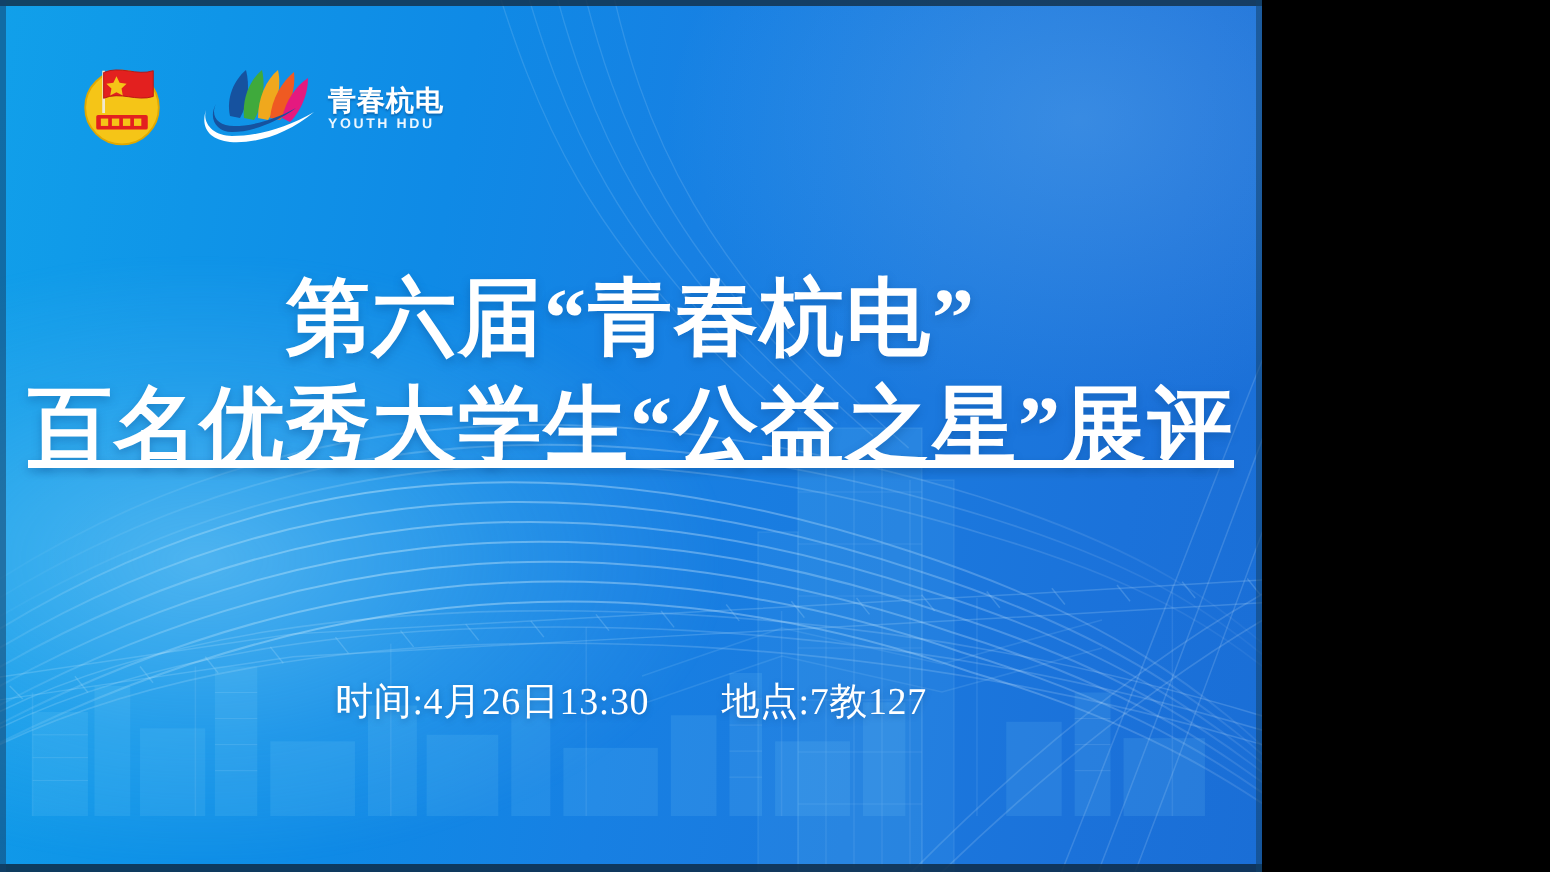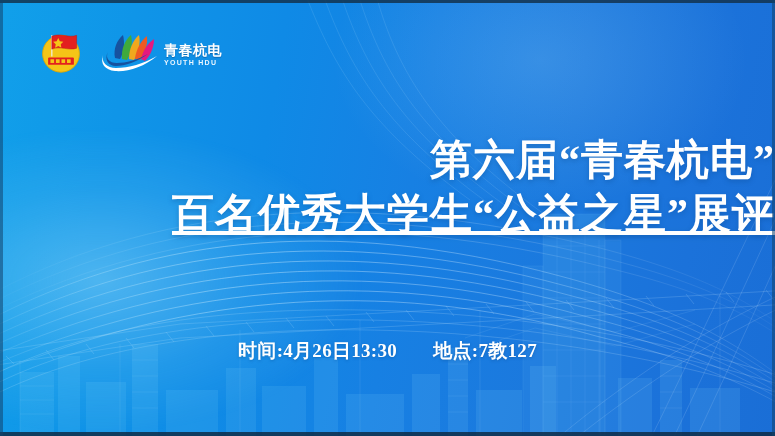--- a/index.html
+++ b/index.html
@@ -2,21 +2,21 @@
 <html><head>
 <meta charset="utf-8">
 <style>
   html, body {
     margin: 0;
     padding: 0;
     background: #000;
   }
   #poster {
     position: relative;
-    width: 775px;
+    width: 631px;
     height: 436px;
     overflow: hidden;
     font-family: "Liberation Serif", "DejaVu Serif", serif;
     background: linear-gradient(100deg,
         #11a0ea 0%,
         #0f95e8 16%,
         #0f8ae6 34%,
         #1780e3 52%,
         #1b79de 70%,
         #1b72da 86%,
@@ -115,42 +115,42 @@
     color:#eaf6ff;
     letter-spacing:1.3px;
     margin-top:2px;
   }
 
   
   .title-block {
     position: absolute;
     left: 0; right: 0;
     top: 134px;
-    text-align: right;
+    text-align: center;
     z-index: 30;
   }
   .title-line {
     color: #ffffff;
     font-weight: 700;
     font-size: 42px;
     line-height: 1.28;
     letter-spacing: 1px;
     white-space: nowrap;
     text-shadow: 0 2px 5px rgba(10,70,135,.35);
   }
   .title-line.l2 { font-size: 42px; text-decoration: underline; }
 
   .meta-line {
     position: absolute;
     left: 0; right: 0;
     top: 338px;
     text-align: center;
     z-index: 30;
     color: #ffffff;
-    font-weight: 700;
+    font-weight: 400;
     font-size: 19px;
     letter-spacing: .3px;
     white-space: nowrap;
     text-shadow: 0 1px 3px rgba(10,70,135,.4);
   }
   .meta-gap { display:inline-block; width: 26px; }
 </style>
 </head>
 <body>
 

